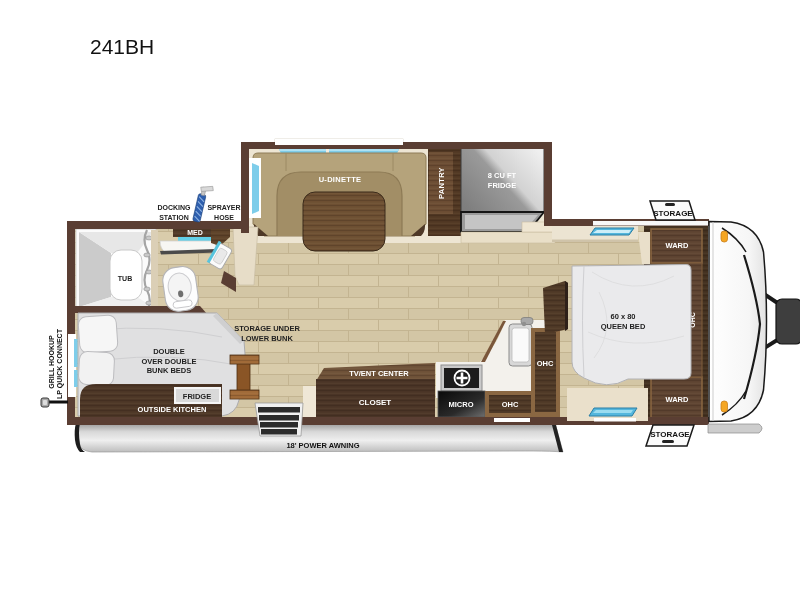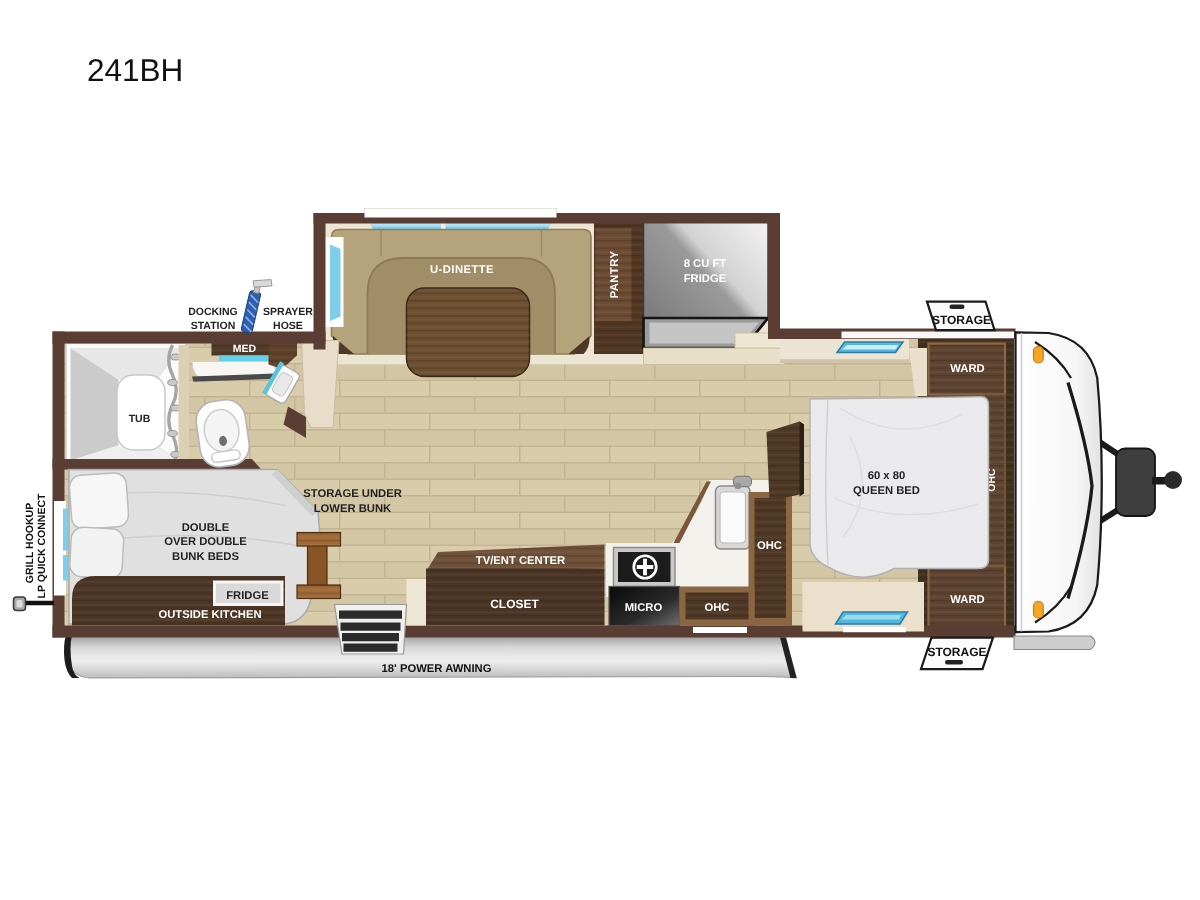--- a/index.html
+++ b/index.html
@@ -1,16 +1,16 @@
 <!DOCTYPE html>
 <html><head>
 <meta charset="utf-8">
 <style>
   html,body{margin:0;padding:0;background:#fff;}
-  .wrap{width:668px;height:600px;position:relative;font-family:"Liberation Sans",sans-serif;}
+  .wrap{width:668px;height:600px;position:relative;font-family:"Liberation Sans",sans-serif;padding-left:32px;}
   text{font-family:"Liberation Sans",sans-serif;}
 </style>
 </head>
 <body>
 <div class="wrap">
 <svg width="800" height="600" viewBox="0 0 800 600">
 <defs>
   <pattern id="pl" width="60" height="22" patternUnits="userSpaceOnUse">
     <rect width="60" height="22" fill="#d7caa9"></rect>
     <rect y="0" width="60" height="11" fill="#d3c6a5"></rect>

